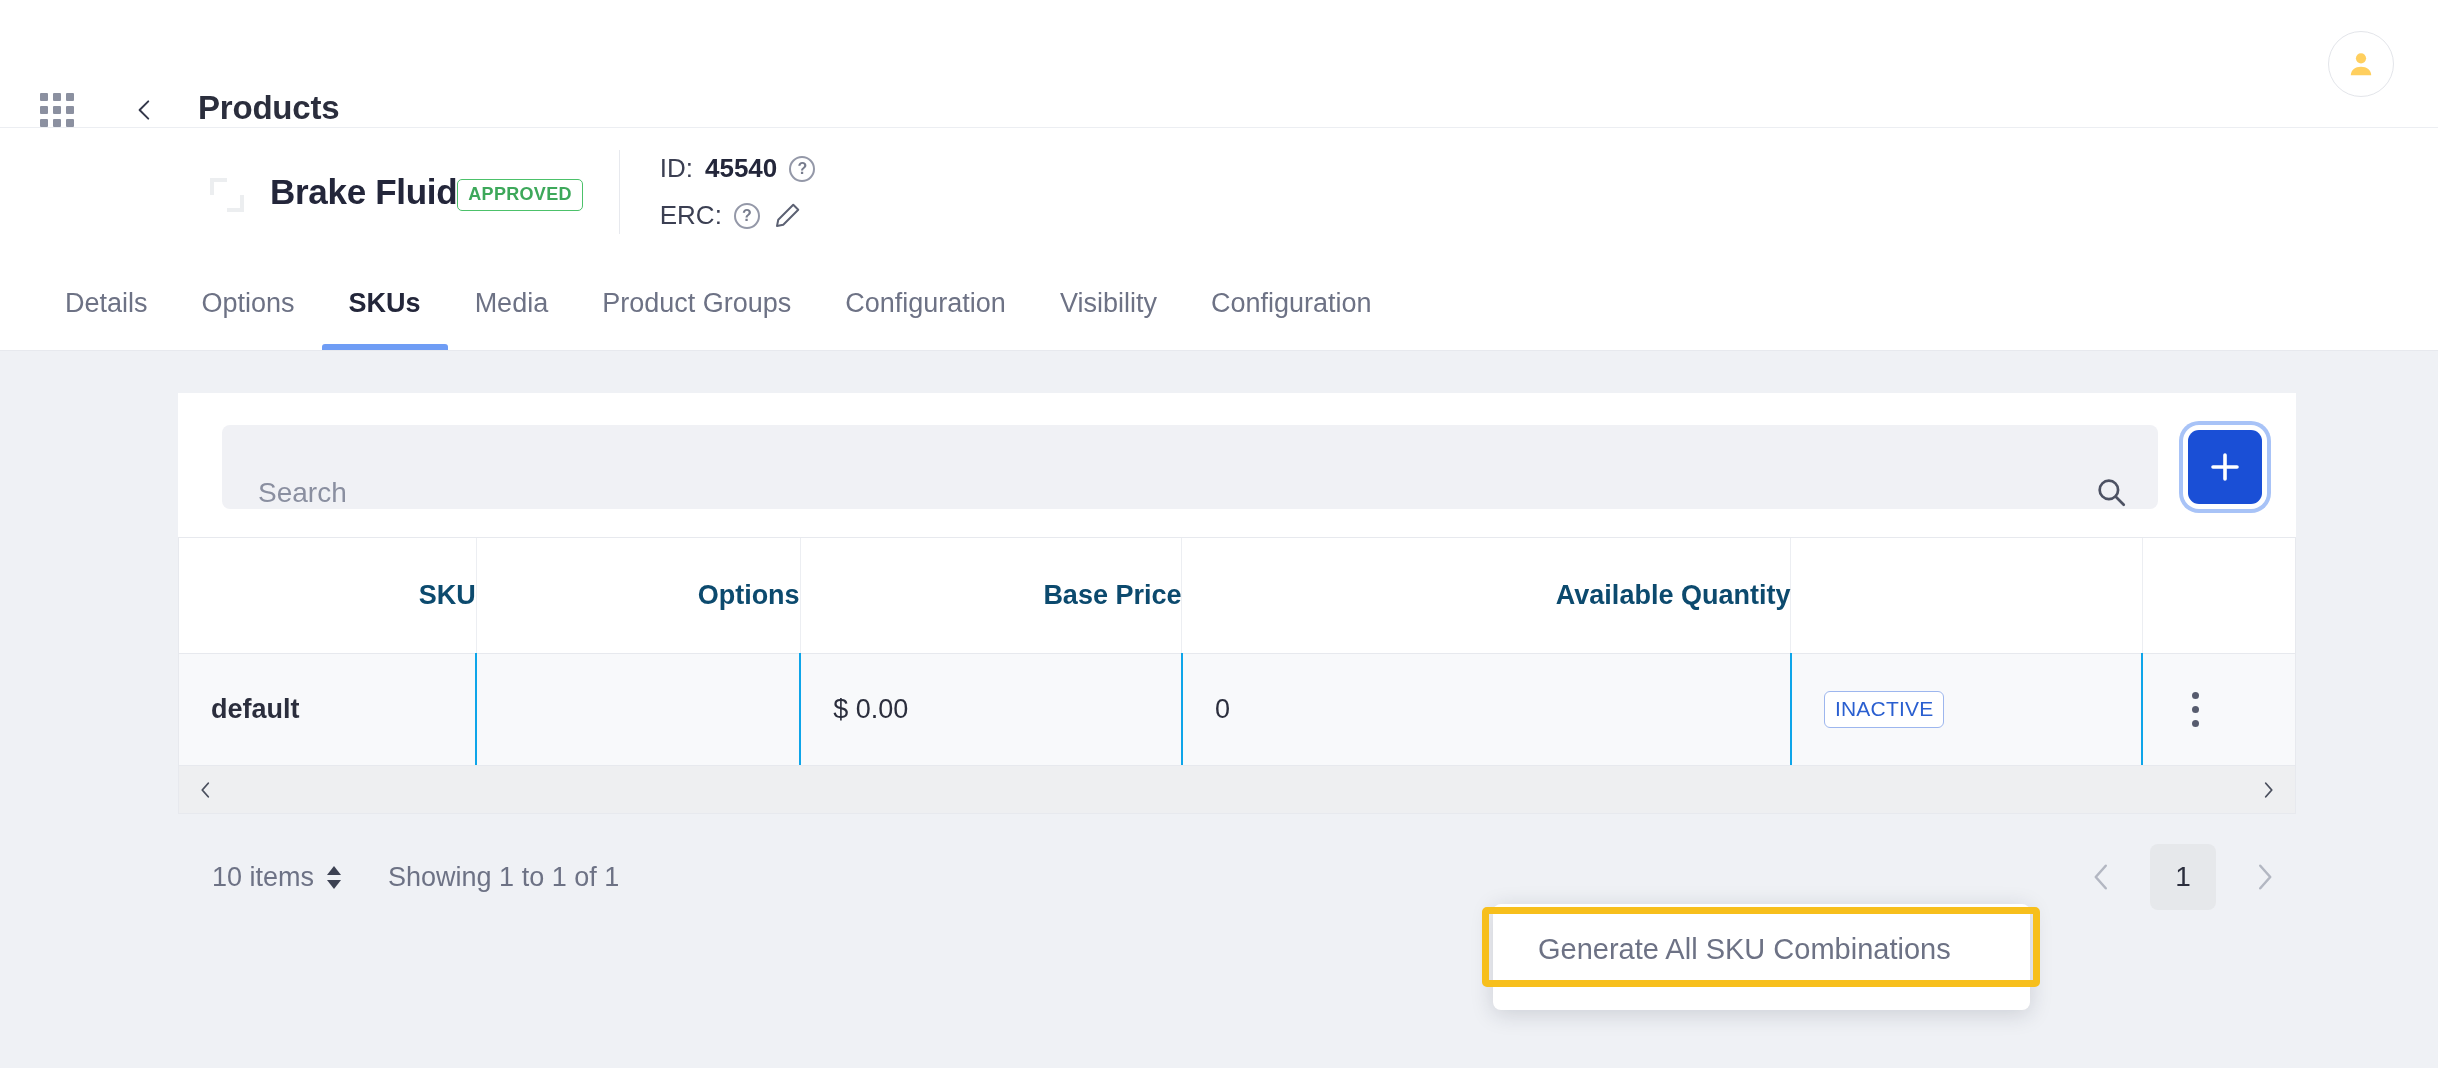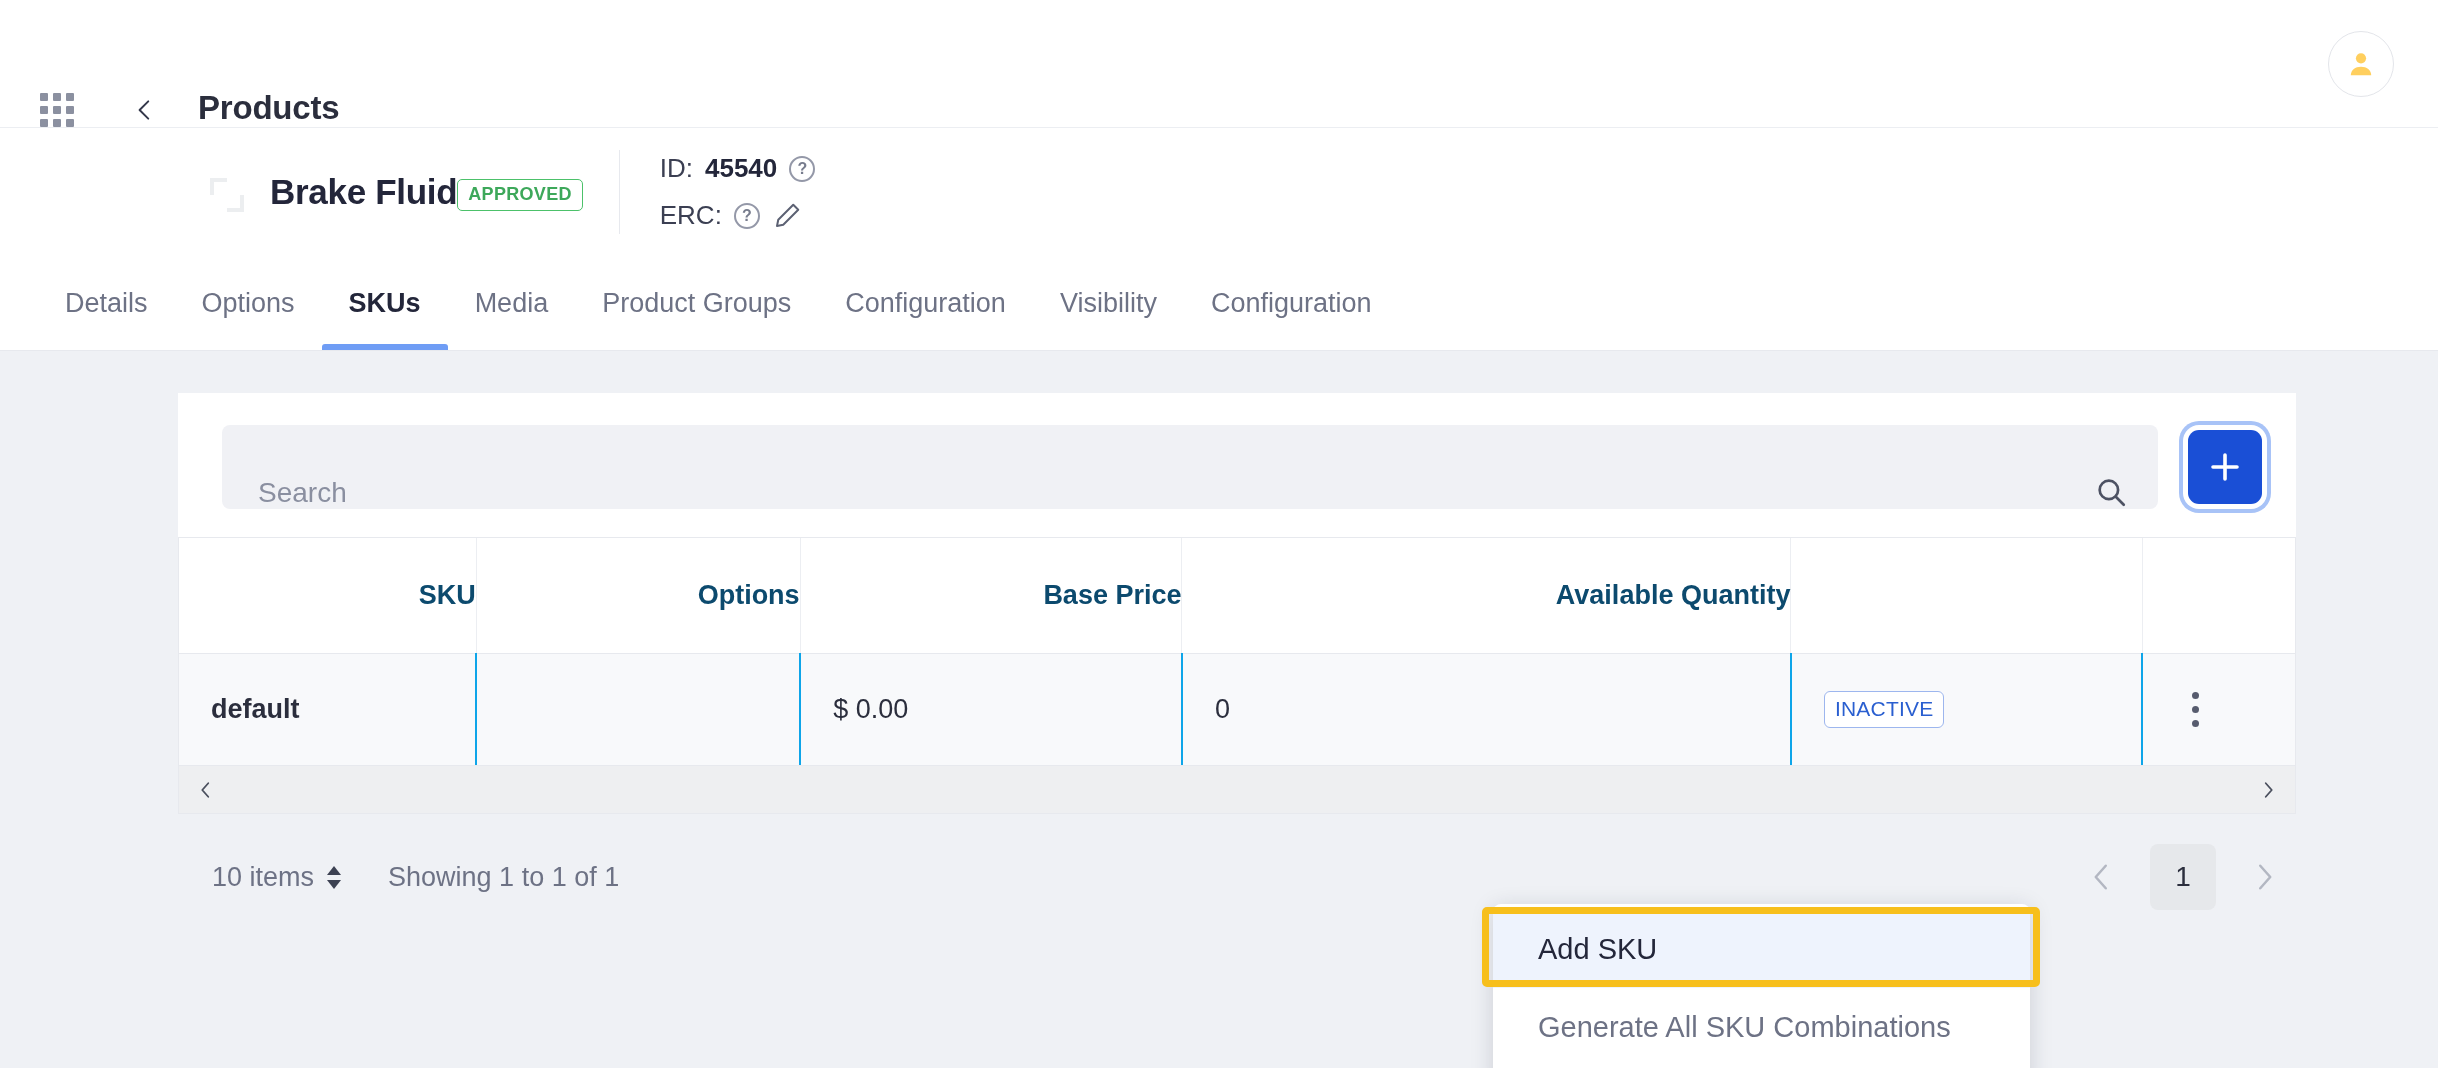--- a/index.html
+++ b/index.html
@@ -474,21 +474,20 @@
       </div>
       <div class="add-btn-wrap">
         <svg viewBox="0 0 24 24">
           <path d="M12 4v16M4 12h16" stroke="#ffffff" stroke-width="2.4" stroke-linecap="round"></path>
         </svg>
       </div>
     </div>
   </div>
 
   <div class="dropdown">
-    <div class="dd-item highlighted">Add SKU</div>
     <div class="dd-item">Generate All SKU Combinations</div>
   </div>
   <div class="dd-annotation"></div>
 
   <div class="table-wrap">
     <table>
       <colgroup>
         <col style="width: 292px;">
         <col style="width: 318px;">
         <col style="width: 375px;">

